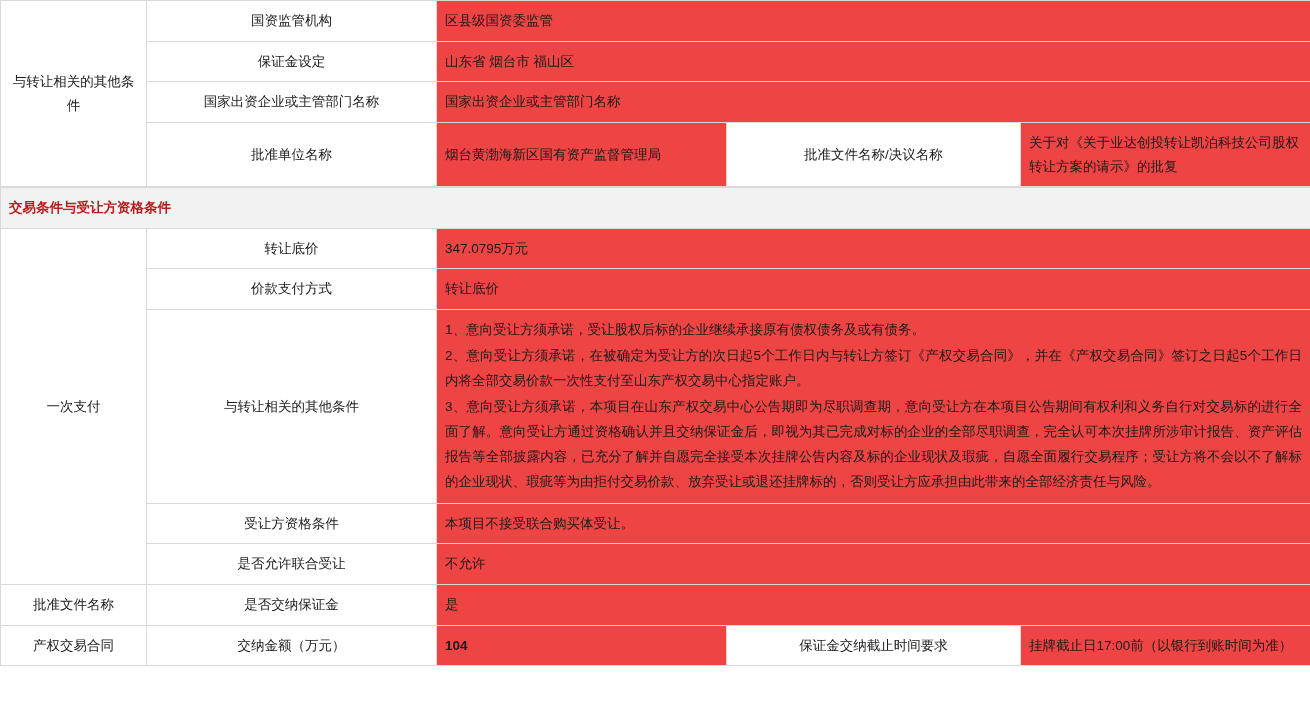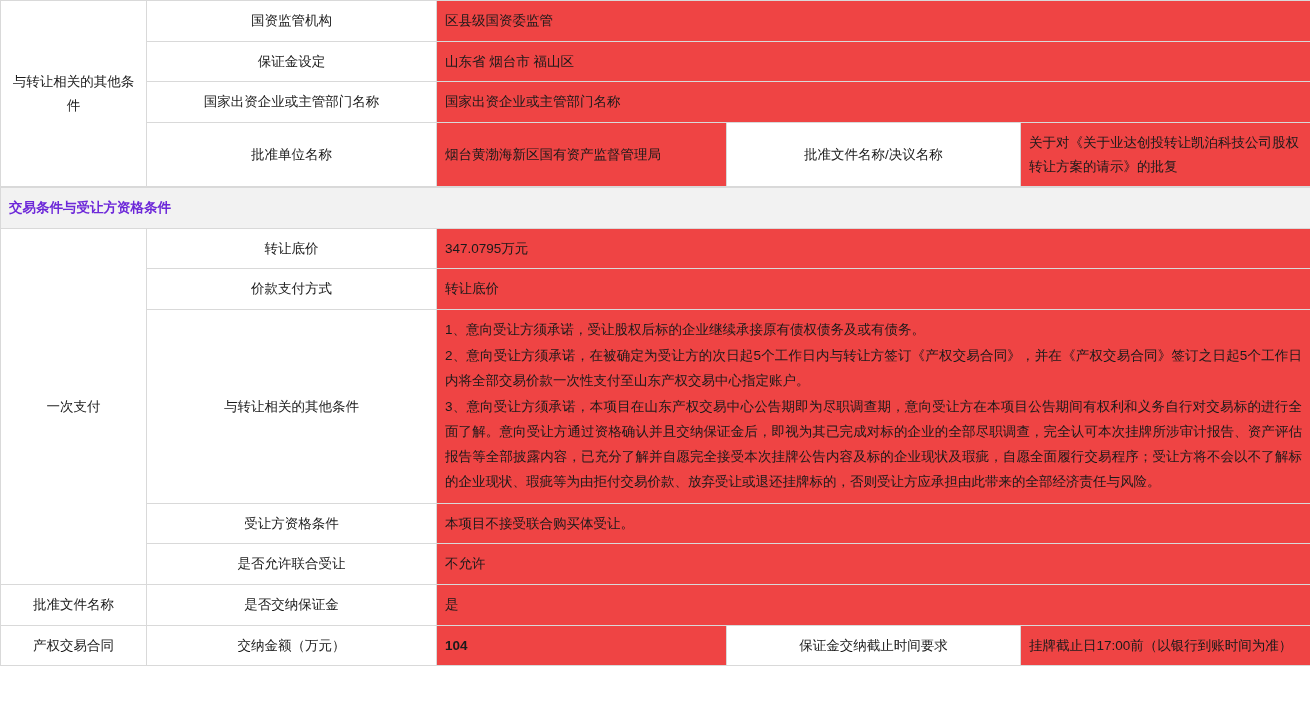--- a/index.html
+++ b/index.html
@@ -47,21 +47,21 @@
     margin-left: 47px;
   }
   td.value.bold {
     font-weight: bold;
   }
   .section-header td {
     background: #f2f2f2;
     font-weight: bold;
     text-align: left;
     padding: 7px 10px;
-    color: #6d28d9;
+    color: #b91c1c;
   }
   .para {
     margin: 0;
     padding: 0;
     line-height: 1.85;
     text-align: justify;
   }
   .para + .para {
     margin-top: 1px;
   }

